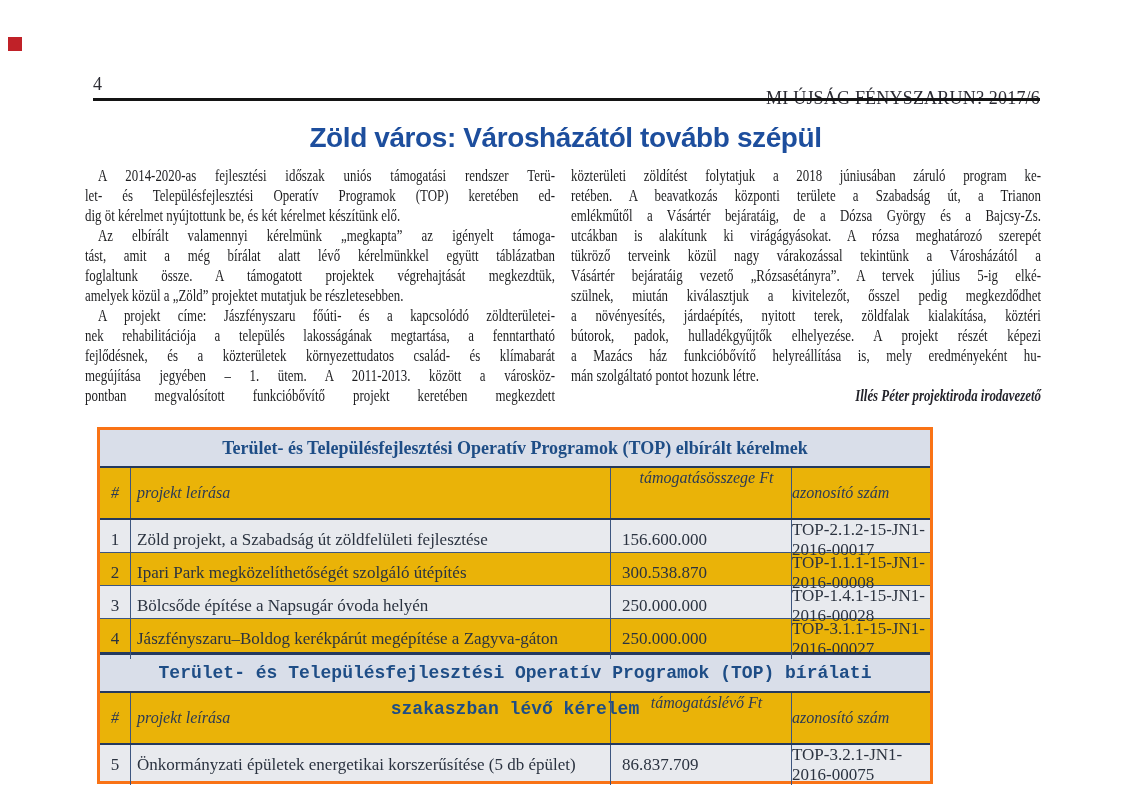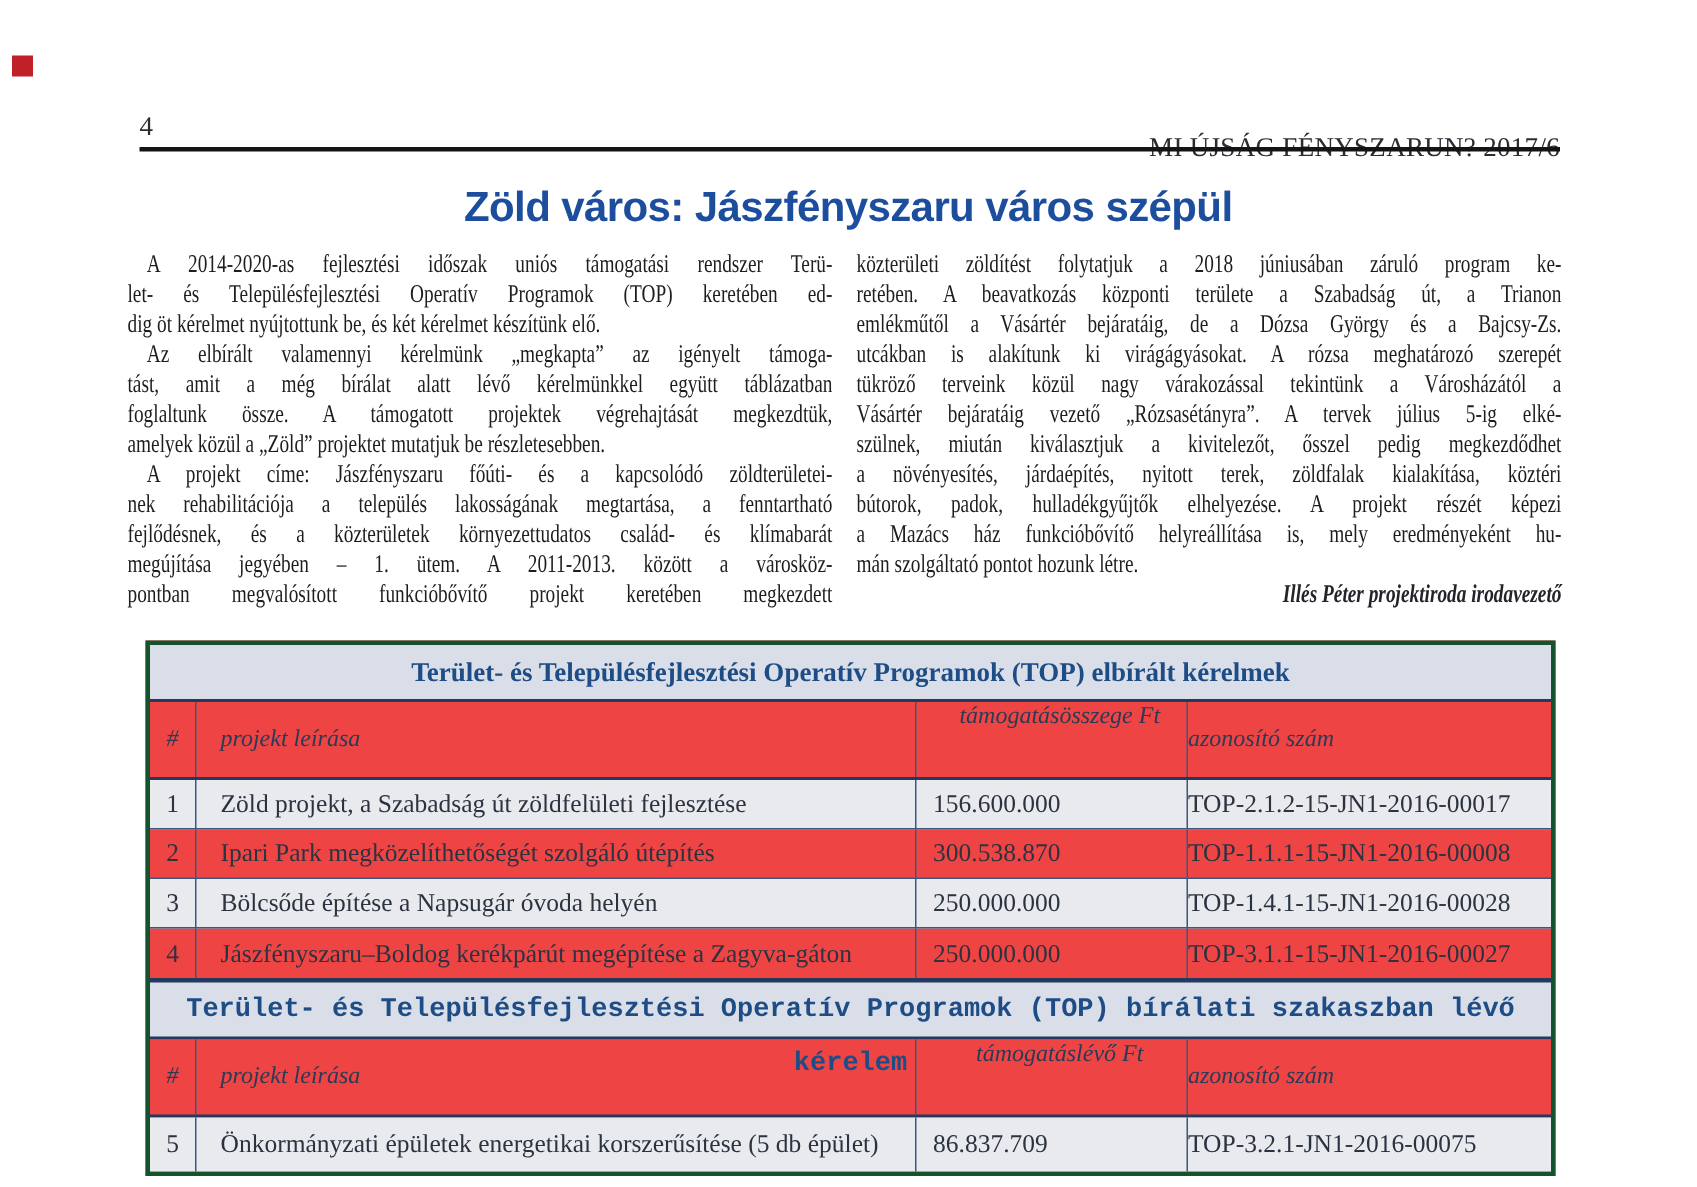--- a/index.html
+++ b/index.html
@@ -18,51 +18,51 @@
 
   .col{position:absolute;top:166px;width:620px;transform:scaleX(0.758);transform-origin:left top;
        font-size:17px;line-height:20px;}
   .col-left{left:85px;}
   .col-right{left:571px;}
   .bl{height:20px;text-align:justify;text-align-last:justify;}
   .bl.end{text-align-last:left;}
   .bl.ind{text-indent:17px;}
   .sig{height:20px;text-align:right;font-style:italic;font-weight:bold;color:#23232a;}
 
-  .toptable{position:absolute;left:97px;top:427px;width:940px;border:3px solid #14532d;
-            box-sizing:border-box;background:#ef4444;}
+  .toptable{position:absolute;left:97px;top:427px;width:836px;border:3px solid #f97316;
+            box-sizing:border-box;background:#eab308;}
   .band{height:36px;line-height:36px;text-align:center;background:#d9dee9;
         border-bottom:2px solid #24395e;font-weight:bold;font-size:18px;color:#1e4d86;}
   .band2{border-top:3px solid #24395e;font-family:Liberation Mono, monospace;}
   .trow{display:grid;grid-template-columns:30px 480px 181px auto;box-sizing:border-box;}
   .thead{height:52px;border-bottom:2px solid #24395e;font-style:italic;font-size:16px;color:#2b3a55;}
   .r{height:33px;font-size:17px;color:#2b3340;border-bottom:1px solid #3d5680;}
   .r.nb{border-bottom:none;}
   .r.last{height:36px;border-bottom:none;}
   .tint{background:#e8eaee;}
   .c{display:flex;align-items:center;box-sizing:border-box;}
   .c + .c{border-left:1.3px solid #3d5680;}
   .c-num{justify-content:center;}
-  .c-desc{padding-left:16px;}
+  .c-desc{padding-left:6px;}
   .c-amt{padding-left:11px;}
   .c-id{}
   .c-amt.two{flex-direction:row;align-items:flex-start;justify-content:center;line-height:19px;}
 </style>
 </head>
 <body>
 
 <div class="page">
 
   <div class="red-marker"></div>
 
   <div class="pagenum">4</div>
   <div class="masthead">MI ÚJSÁG FÉNYSZARUN? 2017/6</div>
   <div class="rule"></div>
 
-  <h1 class="title">Zöld város: Jászfényszaru város szépül</h1>
+  <h1 class="title">Zöld város: Városházától tovább szépül</h1>
 
   <div class="col col-left">
     <div class="bl ind">A 2014-2020-as fejlesztési időszak uniós támogatási rendszer Terü-</div>
     <div class="bl">let- és Településfejlesztési Operatív Programok (TOP) keretében ed-</div>
     <div class="bl end">dig öt kérelmet nyújtottunk be, és két kérelmet készítünk elő.</div>
     <div class="bl ind">Az elbírált valamennyi kérelmünk „megkapta” az igényelt támoga-</div>
     <div class="bl">tást, amit a még bírálat alatt lévő kérelmünkkel együtt táblázatban</div>
     <div class="bl">foglaltunk össze. A támogatott projektek végrehajtását megkezdtük,</div>
     <div class="bl end">amelyek közül a „Zöld” projektet mutatjuk be részletesebben.</div>
     <div class="bl ind">A projekt címe: Jászfényszaru főúti- és a kapcsolódó zöldterületei-</div>

